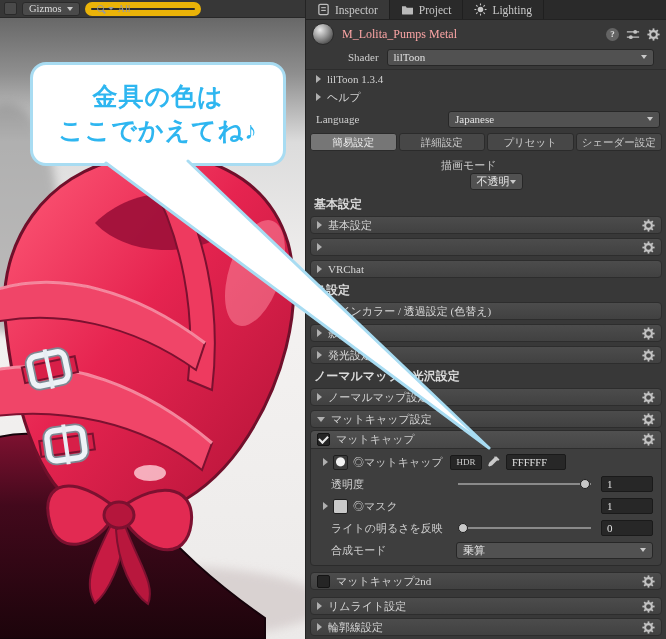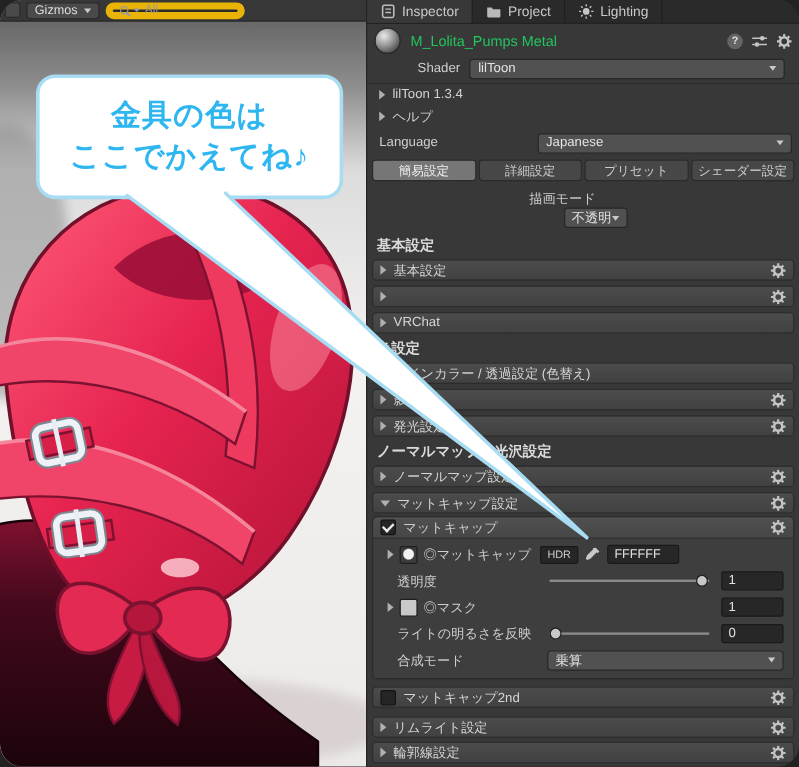--- a/index.html
+++ b/index.html
@@ -1,19 +1,19 @@
 <!DOCTYPE html>
 <html><head>
 <meta charset="utf-8">
 <style>
   * { box-sizing: border-box; margin: 0; padding: 0; }
   html,body { background:#222; }
   .app {
     position: relative; width: 666px; height: 639px; overflow: hidden;
-    background:#383838; font-family:Liberation Sans, sans-serif;border-radius:19px;
+    background:#383838; font-family:Liberation Serif, serif;
     -webkit-font-smoothing: antialiased;
   }
 
   
   .scene { position:absolute; left:0; top:0; width:305px; height:639px; background:#7a7a7a; }
   .scene-toolbar {
     position:absolute; left:0; top:0; width:305px; height:18px; z-index:5;
     background:#373737; border-bottom:1px solid #282828;
     display:flex; align-items:center; gap:5px; padding:0 4px;
   }
@@ -48,21 +48,21 @@
     background:#383838; border-left:1px solid #242424; color:#cfcfcf; font-size:11px;
   }
   .tabbar { height:20px; background:#2a2a2a; display:flex; border-bottom:1px solid #222222; }
   .tab { display:flex; align-items:center; gap:5px; padding:0 11px; font-size:11.5px; color:#c9c9c9; border-right:1px solid #1f1f1f; }
   .tab.active { background:#383838; }
 
   .mat-header { padding:2px 6px 3px; border-bottom:1px solid #2d2d2d; }
   .mat-row1 { height:24px; display:flex; align-items:center; gap:8px; }
   .sphere { width:22px; height:22px; border-radius:50%; flex:none;
     background: radial-gradient(circle at 35% 30%, #e9e9e9, #9d9d9d 40%, #505050 78%, #3a3a3a); border:1px solid #2a2a2a;}
-  .mat-name { font-size:12px; color:#22c55e; }
+  .mat-name { font-size:12px; color:#fca5a5; }
   .hdr-icons { margin-left:auto; display:flex; align-items:center; gap:7px; }
   .helpq { width:13px; height:13px; border-radius:50%; background:#646464; color:#e0e0e0;
     font-size:9px; font-weight:bold; display:flex; align-items:center; justify-content:center; }
   .mat-row2 { height:18px; margin-top:2px; display:flex; align-items:center; padding-left:36px; gap:8px; }
 
   .dd { height:17px; background:#515151; border:1px solid #272727; border-radius:3px;
     display:flex; align-items:center; padding:0 6px; color:#e3e3e3; font-size:11px; flex:1; margin-right:6px; }
   .dd .dd-arrow { margin-left:auto; }
 
   .frow { display:flex; align-items:center; height:18px; padding-left:10px;justify-content:space-between; }

